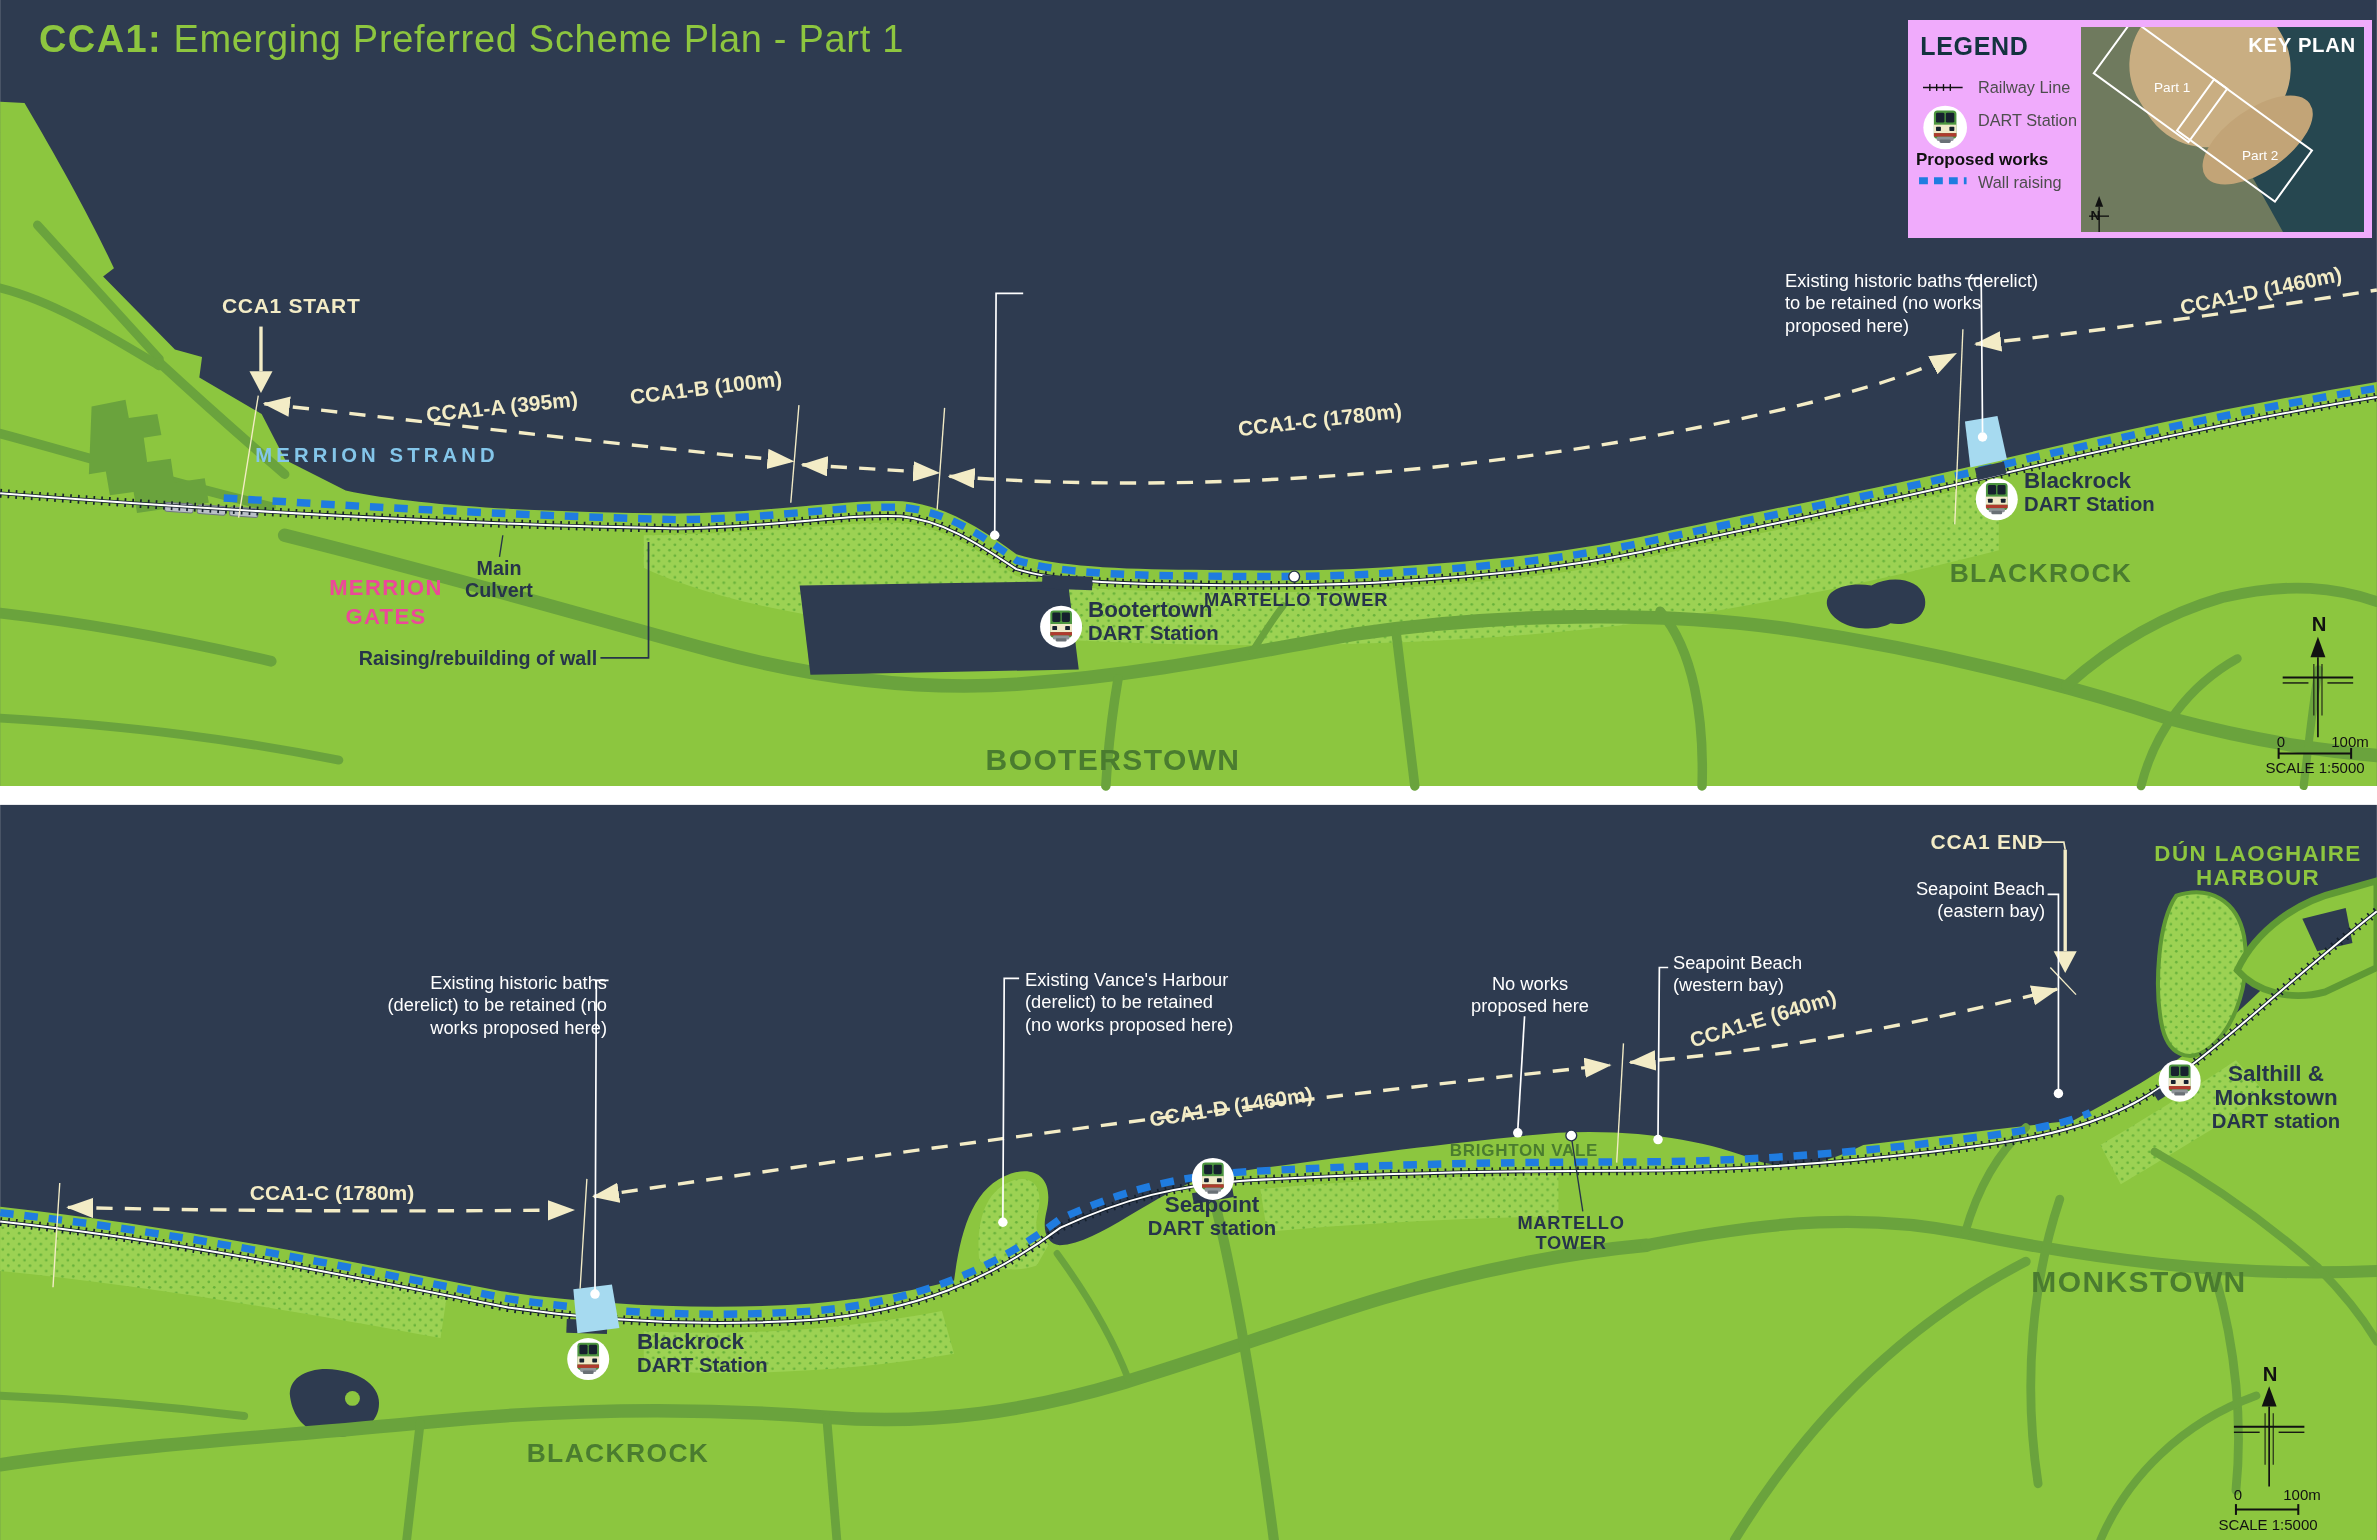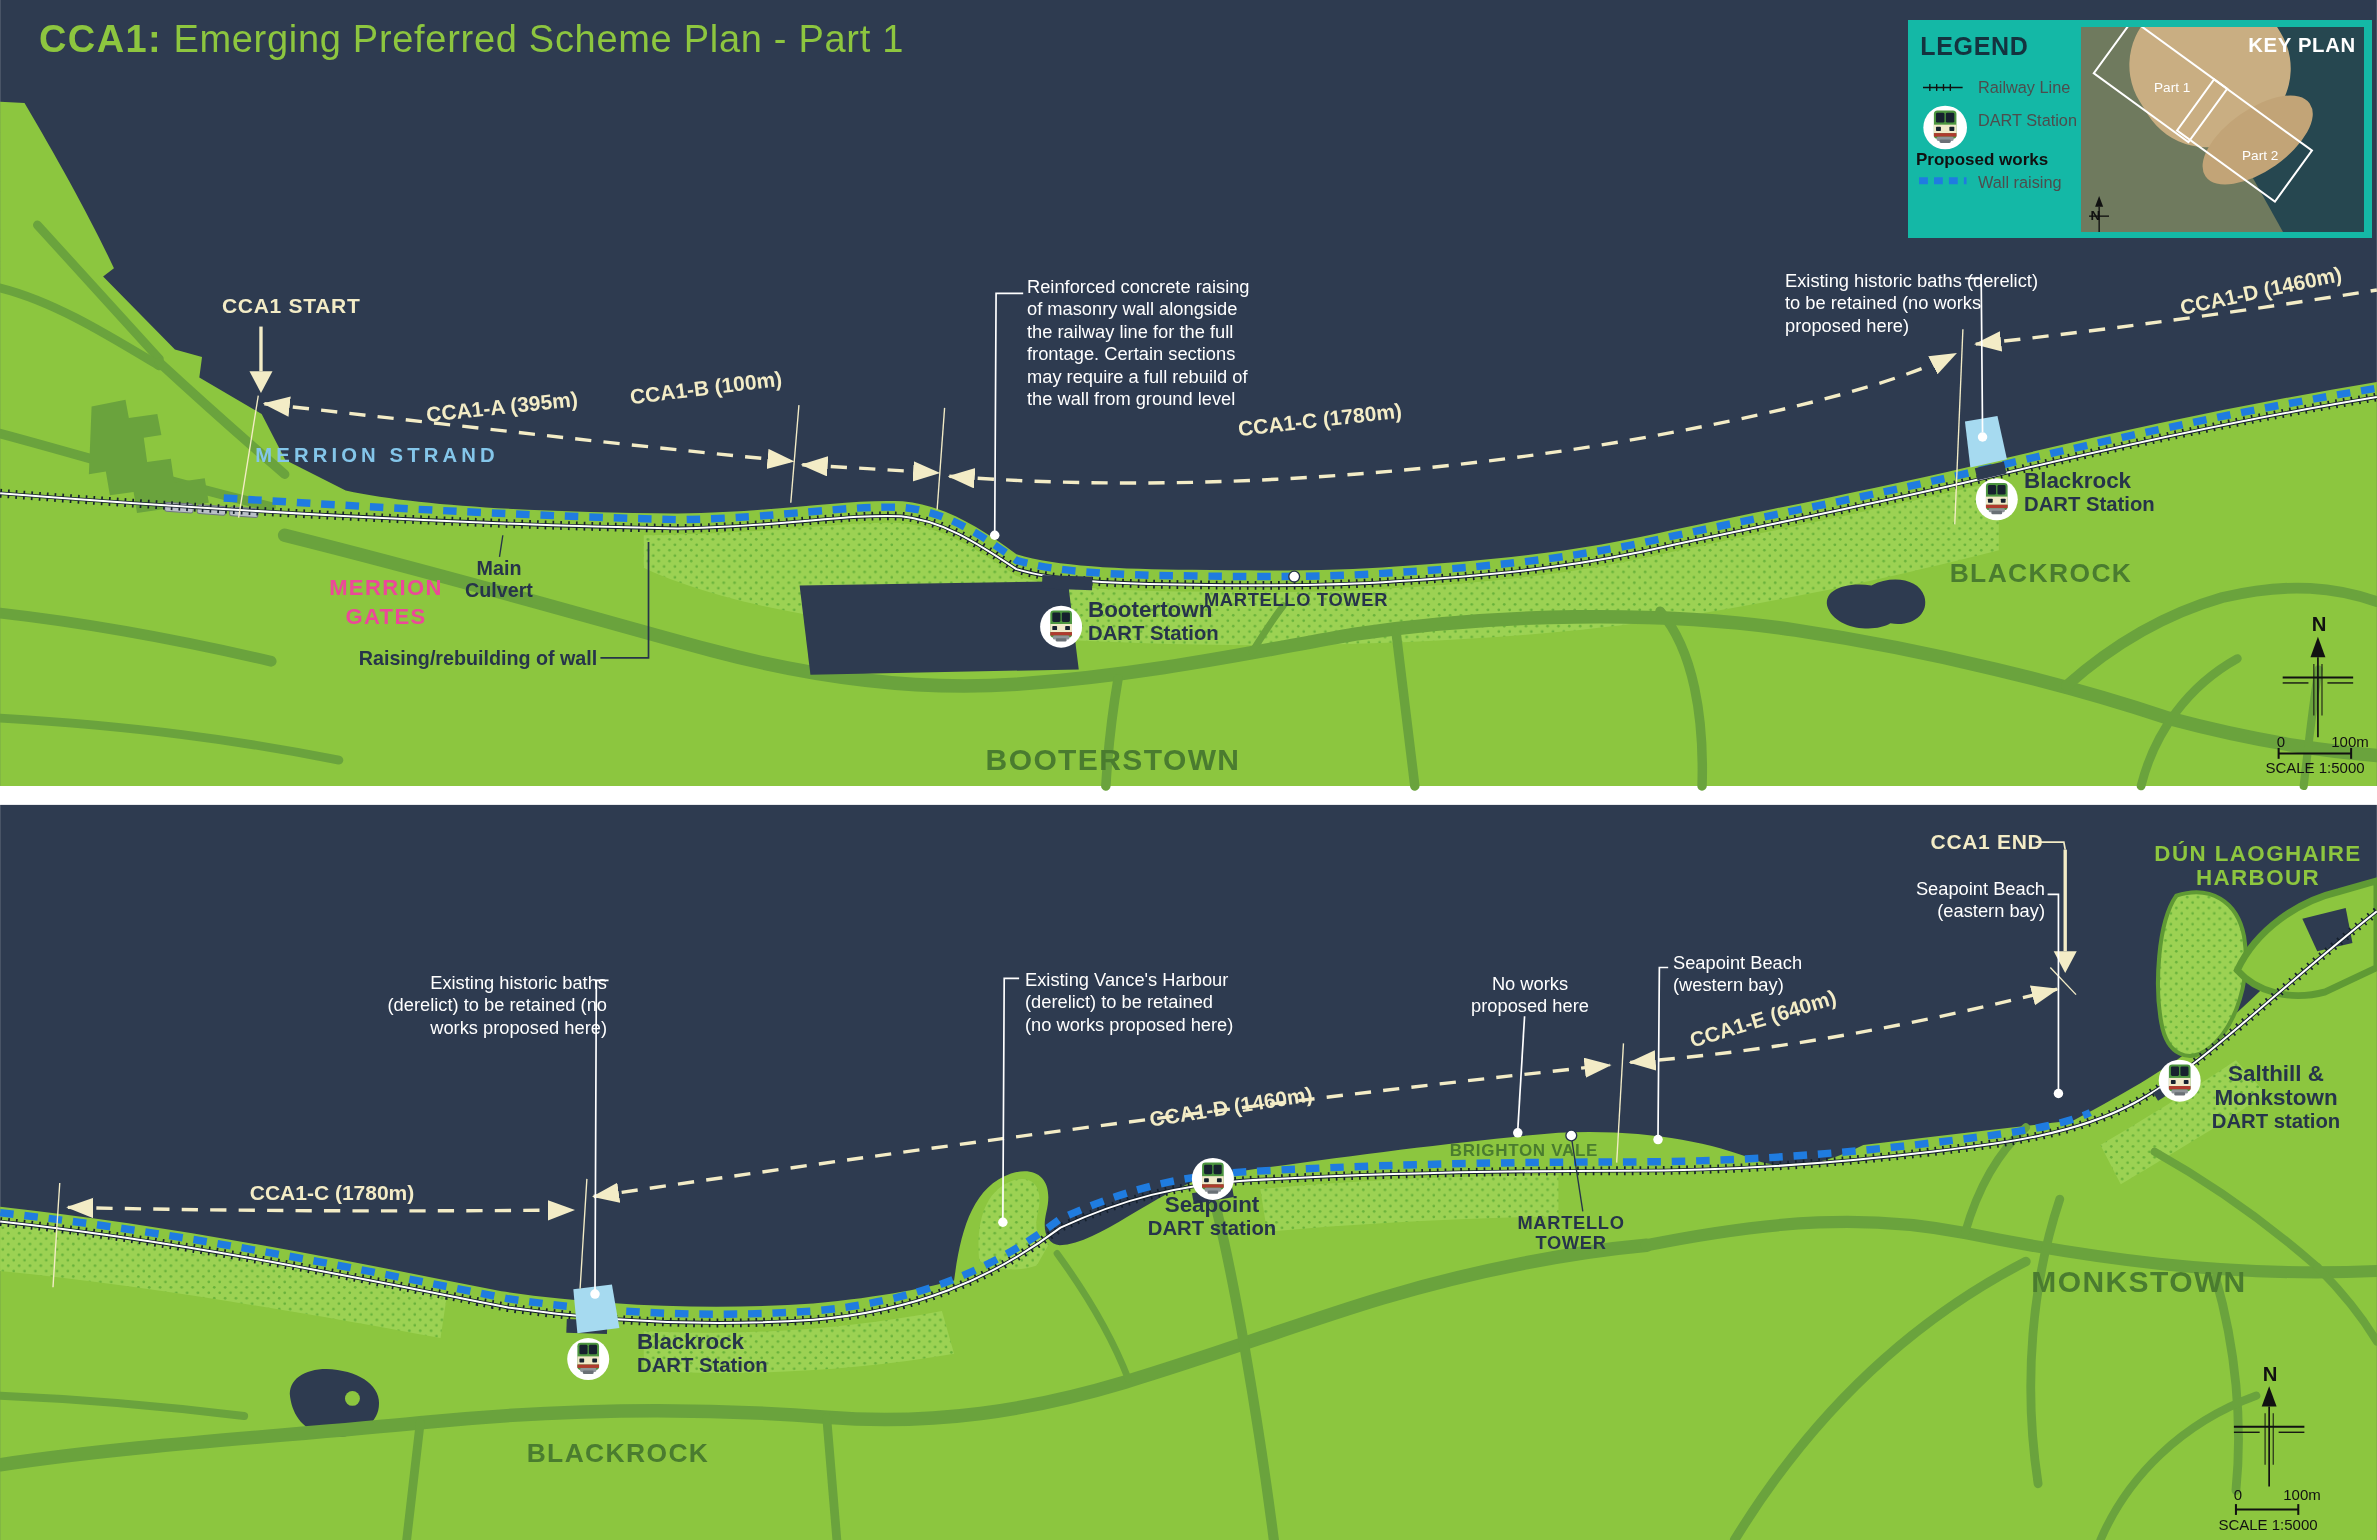--- a/index.html
+++ b/index.html
@@ -22,21 +22,21 @@
   .martello{font-size:18.3px;line-height:20.3px;font-weight:800;color:#26344a;letter-spacing:0.7px;text-align:center;}
   .strand{font-size:20.3px;font-weight:600;color:#84c6ea;letter-spacing:4.1px;}
   .harbour-label{font-size:22.4px;line-height:24.4px;font-weight:600;color:#8dc63f;text-align:center;letter-spacing:1.4px;}
   .bv{font-size:17px;font-weight:800;color:#4a7c2f;letter-spacing:0.7px;}
   .gates{font-size:22px;line-height:28.5px;font-weight:800;color:#ec4899;letter-spacing:1.4px;text-align:center;}
   .mc{font-size:19.7px;line-height:22.4px;font-weight:700;color:#26344a;text-align:center;}
   .n-letter{font-size:20.3px;font-weight:700;color:#111;}
   .scale-num{font-size:15px;color:#111;}
   .scale-txt{font-size:15px;color:#111;}
   
-  #legend-box{position:absolute;left:1908px;top:20.3px;width:464px;height:218px;background:#14b8a6;}
+  #legend-box{position:absolute;left:1908px;top:20.3px;width:464px;height:218px;background:#f0abfc;}
   .lg-title{position:absolute;left:12.2px;top:12.2px;font-size:25px;font-weight:800;color:#14333f;letter-spacing:0.7px;}
   .lg-item{position:absolute;font-size:16.3px;color:#4d4d4d;}
   .lg-bold{position:absolute;font-size:17px;font-weight:800;color:#111;}
   #keyplan{position:absolute;left:173px;top:6.8px;width:283px;height:205px;background:#6f7a5e;overflow:hidden;}
   .kp-sea{position:absolute;right:0;top:0;width:52%;height:100%;background:#264750;
           clip-path:polygon(28% 0,100% 0,100% 100%,45% 100%,10% 55%);}
   .kp-sand{position:absolute;left:18%;top:-18%;width:55%;height:75%;background:#c9ae82;border-radius:45%;transform:rotate(-32deg);}
   .kp-sand2{position:absolute;left:40%;top:40%;width:45%;height:30%;background:#c2a477;border-radius:50%;transform:rotate(-35deg);}
   .kp-title{position:absolute;right:8.1px;top:6.8px;font-size:20.3px;font-weight:800;color:#ffffff;letter-spacing:0.7px;}
   .kp-box{position:absolute;border:2px solid #ffffff;}
@@ -244,28 +244,20 @@
 <div class="ov strand ctr" style="left:377px;top:455px;">MERRION STRAND</div>
 <div class="ov gates ctr" style="left:386px;top:602px;">
   <div>MERRION</div>
   <div>GATES</div>
 </div>
 <div class="ov mc ctr" style="left:499px;top:579px;">
   <div>Main</div>
   <div>Culvert</div>
 </div>
 <div class="ov nv-label ctr" style="left:478px;top:658px;">Raising/rebuilding of wall</div>
-<div class="ov note" style="left:1027px;top:276px;">
-  <div>Reinforced concrete raising</div>
-  <div>of masonry wall alongside</div>
-  <div>the railway line for the full</div>
-  <div>frontage. Certain sections</div>
-  <div>may require a full rebuild of</div>
-  <div>the wall from ground level</div>
-</div>
 <div class="ov note" style="left:1785px;top:270px;">
   <div>Existing historic baths (derelict)</div>
   <div>to be retained (no works</div>
   <div>proposed here)</div>
 </div>
 <div class="ov martello ctr" style="left:1296px;top:600px;">MARTELLO TOWER</div>
 <div class="ov" style="left:1088px;top:598px;">
   <div class="st-name">Bootertown</div>
   <div class="st-sub">DART Station</div>
 </div>

